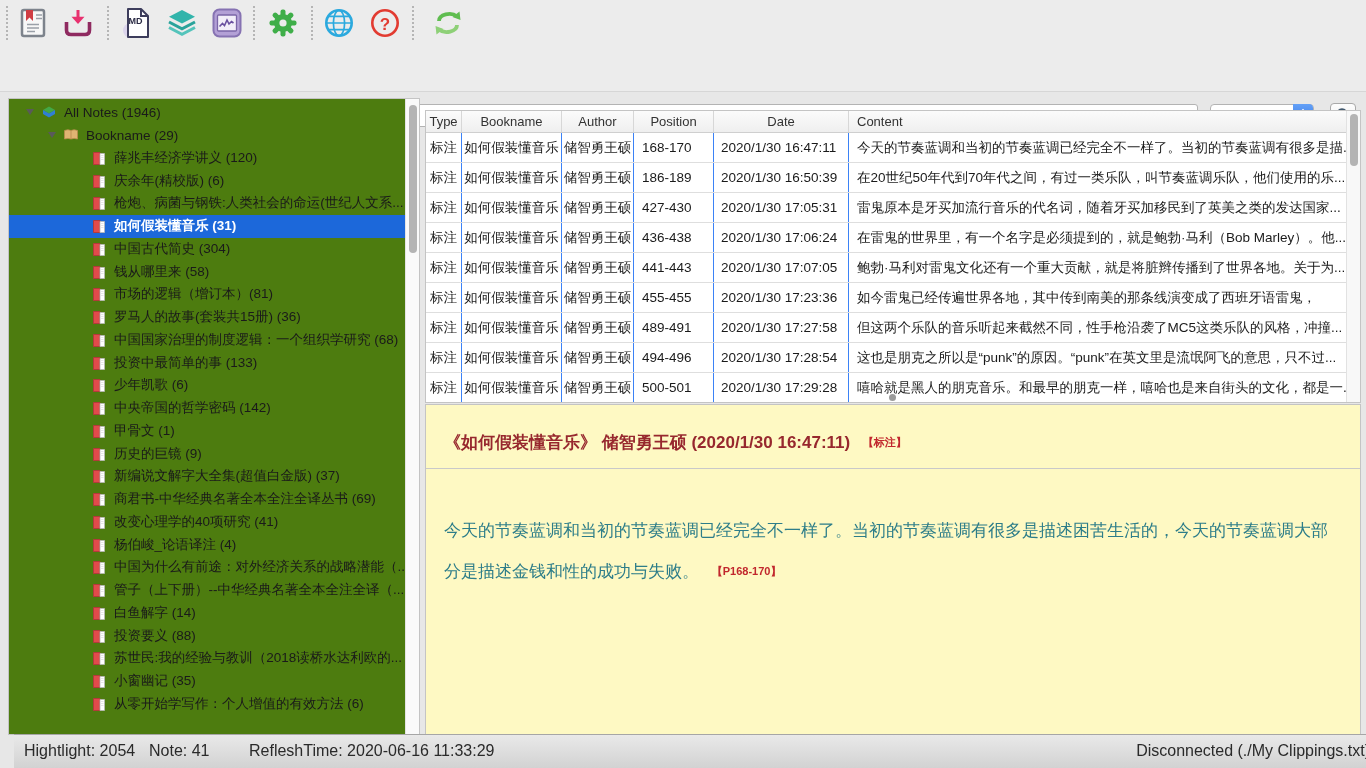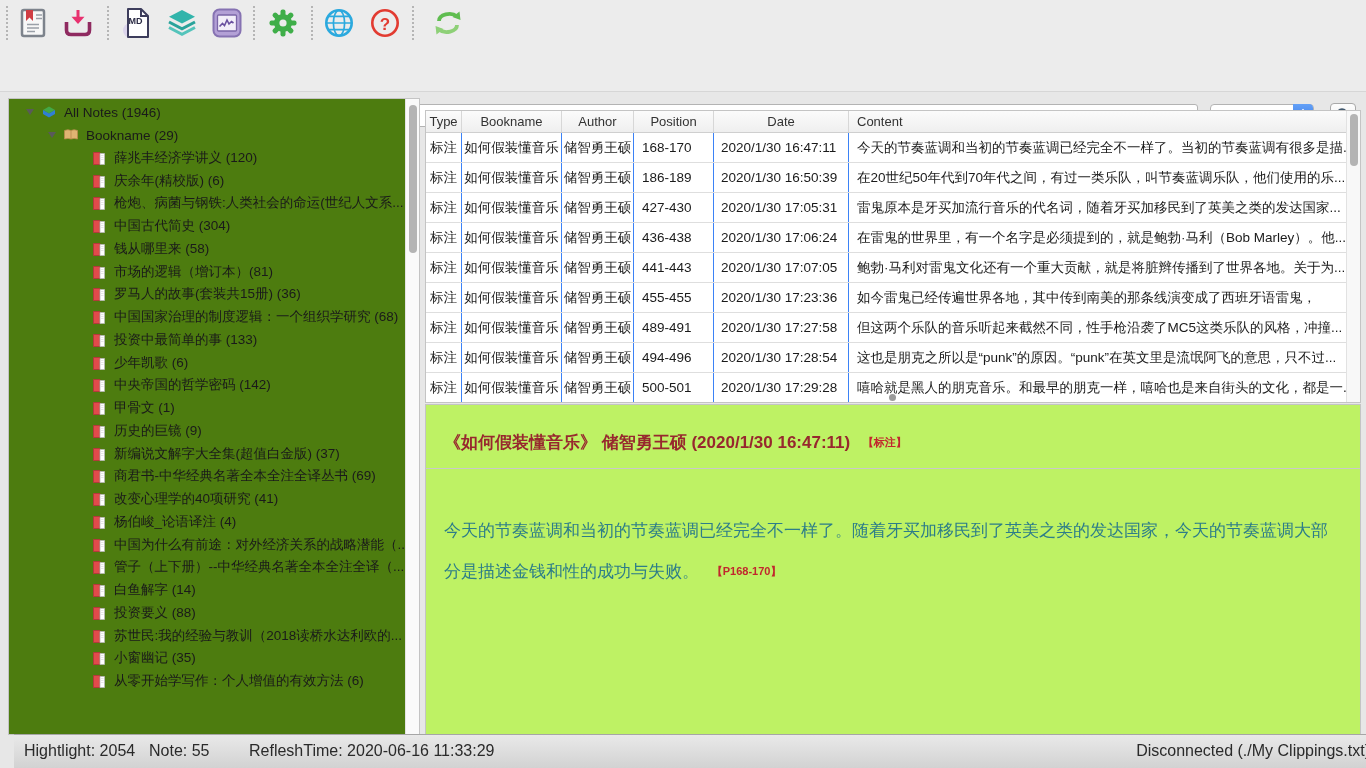--- a/index.html
+++ b/index.html
@@ -47,21 +47,21 @@
   .c-auth { width:72px; text-align:center; }
   .c-pos  { width:80px; padding-left:8px; }
   .th.c-pos, .th.c-date { padding-left:0; text-align:center; }
   .c-date { width:135px; padding-left:7px; }
   .c-cont { flex:1; padding-left:8px; text-align:left; }
   .tbl-scroll { position:absolute; right:0; top:0; width:14px; height:100%; background:#f8f8f8; border-left:1px solid #e2e2e2; }
   .tbl-scroll .thumb { position:absolute; left:3px; top:3px; width:8px; height:52px; background:#b4b4b4; border-radius:4px; }
 
   .splitter-dot { position:absolute; left:889px; top:394px; width:7px; height:7px; border-radius:50%; background:#9b9b9b; cursor:row-resize; }
 
-  .detail-panel { position:absolute; left:425px; top:404px; width:936px; height:331px; background:#bef264; border:1px solid #c4c4c4; overflow:hidden; padding:26px 22px 0 18px; }
+  .detail-panel { position:absolute; left:425px; top:404px; width:936px; height:331px; background:#fef9c3; border:1px solid #c4c4c4; overflow:hidden; padding:26px 22px 0 18px; }
   .d-title { font-size:17px; font-weight:600; color:var(--dtitle,#97282e); }
   .d-tag { font-size:11px; font-weight:bold; color:var(--dtag,#c1272d); margin-left:8px; vertical-align:2px; }
   .d-hr { border:none; border-top:1px solid #c9c9c9; margin:14px -22px 0 -18px; }
   .d-body { margin-top:42px; font-size:17px; line-height:40px; color:var(--dbody,#2d7d89); }
 
   
   .statusbar { position:absolute; left:14px; bottom:0; width:1366px; height:34px; background:linear-gradient(#e9e9e9,#d2d2d2); border-top:1px solid #a6a6a6; font-size:16px; color:#2a2a2a; }
   .statusbar .sl { position:absolute; top:7px; }
   .sb-hl { left:10px; } .sb-note { left:135px; } .sb-rt { left:235px; }
   .sb-conn { position:absolute; right:10px; top:7px; }
@@ -203,20 +203,28 @@
     <span>庆余年(精校版)  (6)</span>
   </div>
         <div class="tree-row lvl2">
     <svg class="ticon" viewBox="0 0 16 16">
             <path d="M2.5 2.5 h6.5 v12 h-6.5 z" fill="#e14b4b" stroke="#b23a3a" stroke-width="1"></path>
             <path d="M9 3.5 h4.5 v11 H9 z" fill="#ffffff" stroke="#b9b9b9" stroke-width="0.8"></path>
             <path d="M10 5.5 h2.5 M10 7.5 h2.5 M10 9.5 h2.5" stroke="#d5d5d5" stroke-width="0.6"></path>
           </svg>
     <span>枪炮、病菌与钢铁:人类社会的命运(世纪人文系...</span>
   </div>
+        <div class="tree-row lvl2 selected">
+    <svg class="ticon" viewBox="0 0 16 16">
+            <path d="M2.5 2.5 h6.5 v12 h-6.5 z" fill="#e14b4b" stroke="#b23a3a" stroke-width="1"></path>
+            <path d="M9 3.5 h4.5 v11 H9 z" fill="#ffffff" stroke="#b9b9b9" stroke-width="0.8"></path>
+            <path d="M10 5.5 h2.5 M10 7.5 h2.5 M10 9.5 h2.5" stroke="#d5d5d5" stroke-width="0.6"></path>
+          </svg>
+    <span>如何假装懂音乐 (31)</span>
+  </div>
         <div class="tree-row lvl2">
     <svg class="ticon" viewBox="0 0 16 16">
             <path d="M2.5 2.5 h6.5 v12 h-6.5 z" fill="#e14b4b" stroke="#b23a3a" stroke-width="1"></path>
             <path d="M9 3.5 h4.5 v11 H9 z" fill="#ffffff" stroke="#b9b9b9" stroke-width="0.8"></path>
             <path d="M10 5.5 h2.5 M10 7.5 h2.5 M10 9.5 h2.5" stroke="#d5d5d5" stroke-width="0.6"></path>
           </svg>
     <span>中国古代简史 (304)</span>
   </div>
         <div class="tree-row lvl2">
     <svg class="ticon" viewBox="0 0 16 16">
@@ -475,23 +483,23 @@
 
 <div class="splitter-dot"></div>
 
 <div class="detail-panel">
   <div>
     <span class="d-title">《如何假装懂音乐》 储智勇王硕 (2020/1/30 16:47:11)</span>
     <span class="d-tag">【标注】</span>
   </div>
   <hr class="d-hr">
   <div class="d-body">
-    <span>今天的节奏蓝调和当初的节奏蓝调已经完全不一样了。随着牙买加移民到了英美之类的发达国家，今天的节奏蓝调大部分是描述金钱和性的成功与失败。</span>
+    <span>今天的节奏蓝调和当初的节奏蓝调已经完全不一样了。当初的节奏蓝调有很多是描述困苦生活的，今天的节奏蓝调大部分是描述金钱和性的成功与失败。</span>
     <span class="d-tag">【P168-170】</span>
   </div>
 </div>
 
 <div class="statusbar">
   <span class="sl sb-hl">Hightlight: 2054</span>
-  <span class="sl sb-note">Note: 55</span>
+  <span class="sl sb-note">Note: 41</span>
   <span class="sl sb-rt">RefleshTime: 2020-06-16 11:33:29</span>
   <span class="sb-conn">Disconnected (./My Clippings.txt)</span>
 </div>
 
 </body></html>

